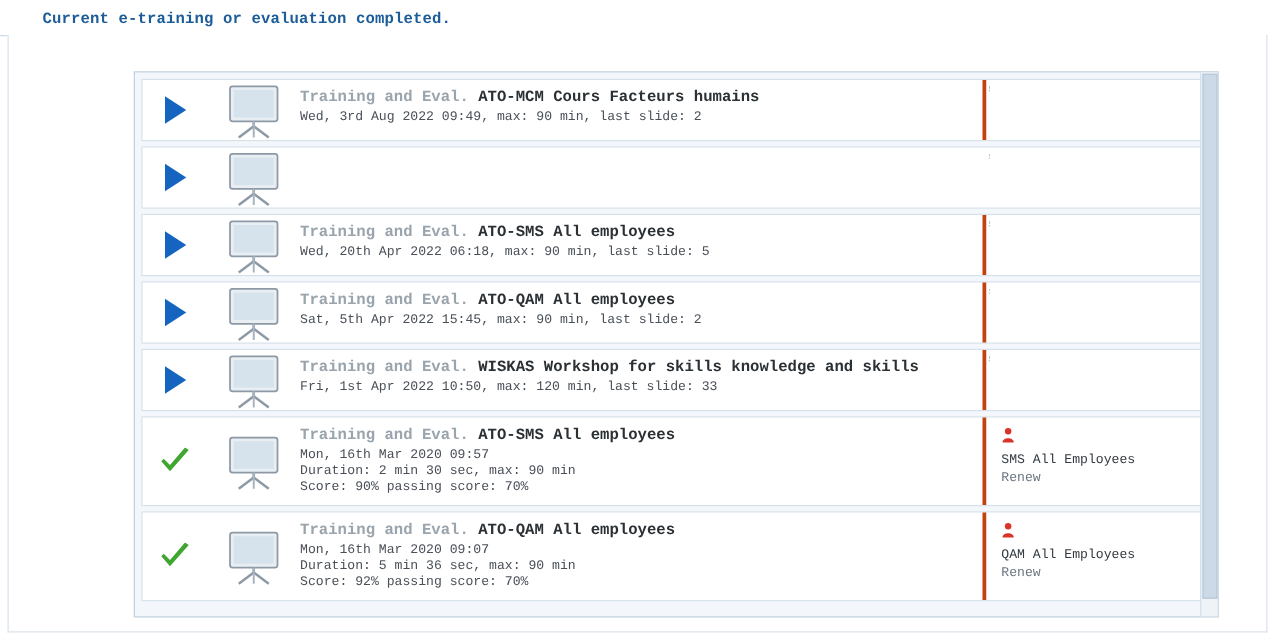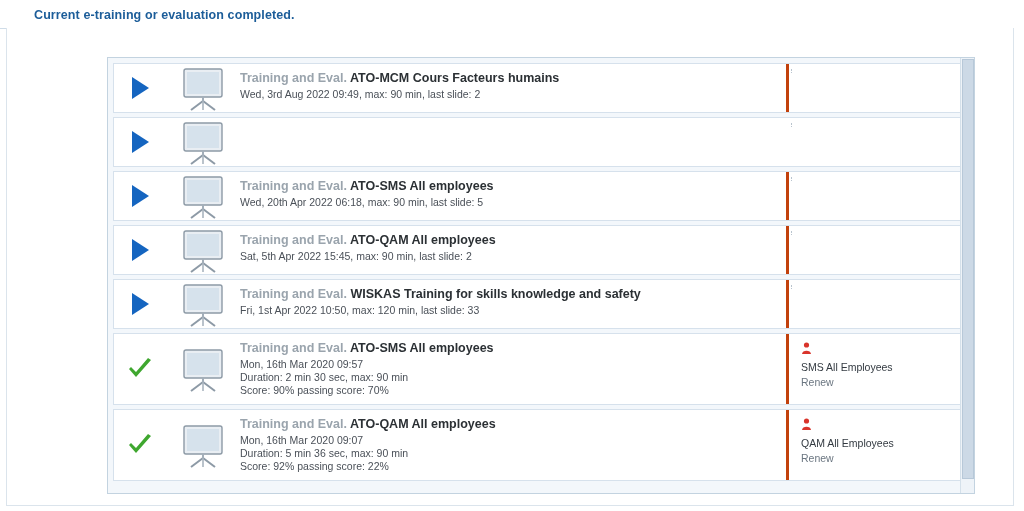--- a/index.html
+++ b/index.html
@@ -13,20 +13,21 @@
     font-family: "Liberation Sans", sans-serif;
     font-size: 12px;
     color: #333333;
     overflow: hidden;
   }
   .page {
     position: relative;
     width: 1024px;
     height: 511px;
     box-sizing: border-box;
+    font-family: Liberation Mono, monospace;
   }
   
   .page-header {
     padding: 8px 0 6px 34px;
     border-bottom: 1px solid #cfdce8;
     margin: 0 34px 0 0;
   }
   .page-header-title {
     font-size: 12.5px;
     font-weight: bold;
@@ -281,21 +282,21 @@
               <div class="icon-easel"><svg width="50" height="44" viewBox="0 0 50 44">
                   <rect x="6" y="2" width="38" height="28" rx="2" fill="#e9eef3" stroke="#8d9aa6" stroke-width="1.4"></rect>
                   <rect x="9" y="5" width="32" height="22" fill="#d6e2ec"></rect>
                   <path d="M25 30 L25 34" stroke="#8d9aa6" stroke-width="2"></path>
                   <path d="M25 34 L13 43" stroke="#8d9aa6" stroke-width="2" fill="none"></path>
                   <path d="M25 34 L37 43" stroke="#8d9aa6" stroke-width="2" fill="none"></path>
                   <path d="M25 30 L25 43" stroke="#a9b4bf" stroke-width="1.6"></path>
                 </svg></div>
             </div>
             <div class="row-body">
-              <div class="row-title"><span>Training and Eval.</span> <span class="t-main">WISKAS Training for skills knowledge and safety</span></div>
+              <div class="row-title"><span>Training and Eval.</span> <span class="t-main">WISKAS Workshop for skills knowledge and skills</span></div>
               <div class="row-meta">Fri, 1st Apr 2022 10:50, max: 120 min, last slide: 33</div>
             </div>
             <div class="row-aside">
               <div class="dotted-sep"></div>
             </div>
           </div>
           <div class="row">
             <div class="row-status">
               <div class="icon-check">
                 <svg width="26" height="22" viewBox="0 0 26 22">
@@ -345,21 +346,21 @@
                   <path d="M25 30 L25 34" stroke="#8d9aa6" stroke-width="2"></path>
                   <path d="M25 34 L13 43" stroke="#8d9aa6" stroke-width="2" fill="none"></path>
                   <path d="M25 34 L37 43" stroke="#8d9aa6" stroke-width="2" fill="none"></path>
                   <path d="M25 30 L25 43" stroke="#a9b4bf" stroke-width="1.6"></path>
                 </svg></div>
             </div>
             <div class="row-body">
               <div class="row-title"><span>Training and Eval.</span> <span class="t-main">ATO-QAM All employees</span></div>
               <div class="row-meta">Mon, 16th Mar 2020 09:07</div>
               <div class="row-meta">Duration: 5 min 36 sec, max: 90 min</div>
-              <div class="row-meta">Score: 92% passing score: 22%</div>
+              <div class="row-meta">Score: 92% passing score: 70%</div>
             </div>
             <div class="row-aside">
               <div class="aside-line">
                 <span><svg width="11" height="13" viewBox="0 0 11 13">
                     <circle cx="5.5" cy="3" r="2.6" fill="#d9342b"></circle>
                     <path d="M1 12 C1 7.5 10 7.5 10 12 Z" fill="#d9342b"></path>
                   </svg></span>
                 <span class="aside-label">QAM All Employees</span>
               </div>
               <div class="aside-link">Renew</div>

